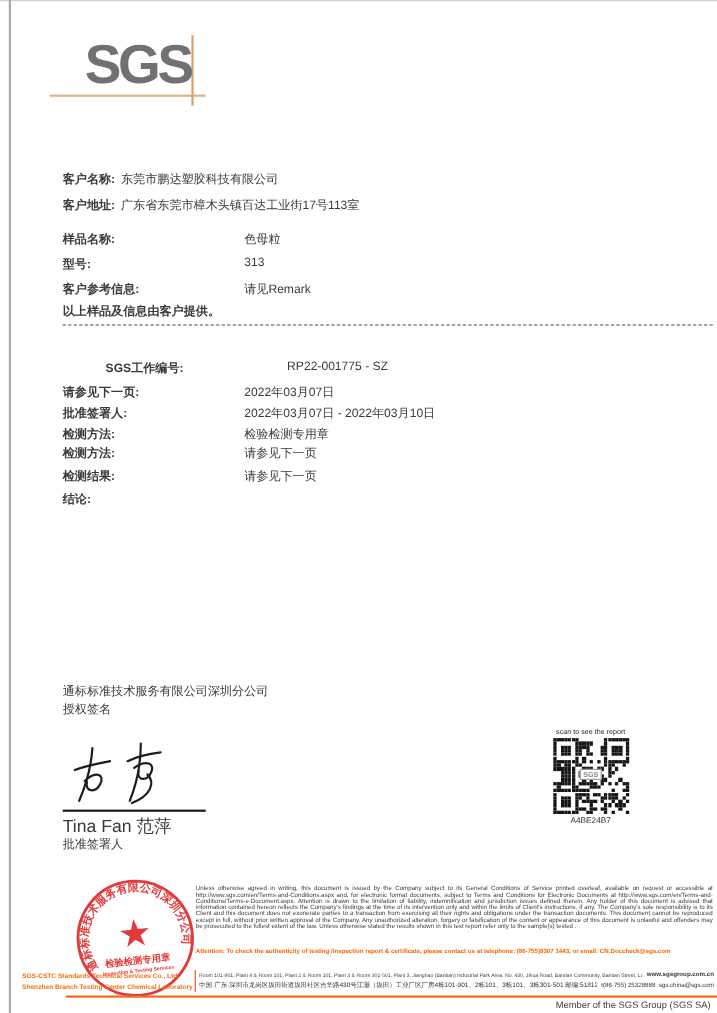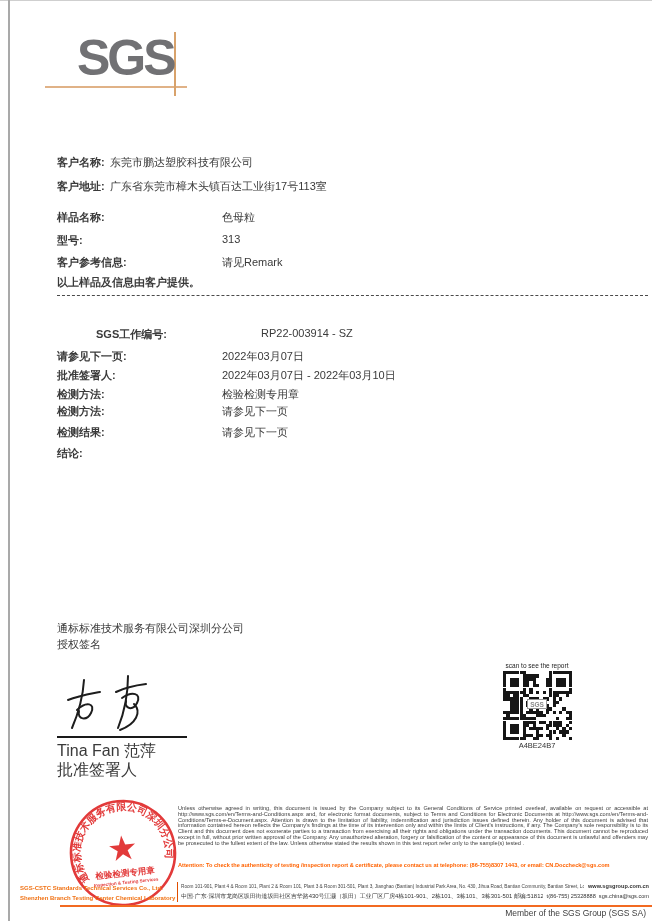--- a/index.html
+++ b/index.html
@@ -30,21 +30,21 @@
 
   .conclusion { position:absolute; left:222px; top:446px; width:428px; font-size:11px; line-height:18.6px; color:#3a3a3a; }
   .conclusion-lbl { position:absolute; left:57px; top:446px; font-size:11px; font-weight:700; }
 
   
   .sig-company { position:absolute; left:57px; top:621px; font-size:11px; }
   .sig-auth { position:absolute; left:57px; top:637px; font-size:11px; }
   .sig-svg { position:absolute; left:64px; top:672px; }
   .sig-line { position:absolute; left:57px; top:736px; width:130px; height:1.6px; background:#1a1a1a; }
   .sig-name { position:absolute; left:57px; top:741px; font-size:16px; }
-  .sig-title { position:absolute; left:57px; top:760px; font-size:16px; }
+  .sig-title { position:absolute; left:57px; top:760px; font-size:11px; }
 
   
   .qr-caption { position:absolute; left:500px; top:662px; width:74px; text-align:center; font-size:6.5px; color:#222; }
   .qr-code { position:absolute; left:503px; top:671px; width:68px; height:68px; background:#fff; }
   .qr-code i { position:absolute; width:3.3px; height:3.3px; background:#161616; }
   .qr-center { position:absolute; left:24px; top:28px; width:20px; height:10px; background:#fff; border:0.5px solid #999; color:#8a8a8a; font-size:6.5px; font-weight:700; text-align:center; line-height:9px; z-index:2; }
   .qr-value { position:absolute; left:503px; top:741px; width:68px; text-align:center; font-size:7.5px; color:#333; }
 
   
   .stamp { position:absolute; left:68px; top:798px; width:110px; height:110px; transform:rotate(-6deg); opacity:.92; }
@@ -97,21 +97,21 @@
     <span class="val" style="left:165px;">请见Remark</span>
   </div>
   <div class="row" style="left:57px; top:275px;">
     <span class="lbl">以上样品及信息由客户提供。</span>
   </div>
 
   <div class="dashed-sep"></div>
 
   <div class="row" style="left:57px; top:327px;margin-left:39px;">
     <span class="lbl">SGS工作编号:</span>
-    <span class="val" style="left:165px;">RP22-003914 - SZ</span>
+    <span class="val" style="left:165px;">RP22-001775 - SZ</span>
   </div>
   <div class="row" style="left:57px; top:349px;">
     <span class="lbl">请参见下一页:</span>
     <span class="val" style="left:165px;">2022年03月07日</span>
   </div>
   <div class="row" style="left:57px; top:368px;">
     <span class="lbl">批准签署人:</span>
     <span class="val" style="left:165px;">2022年03月07日 - 2022年03月10日</span>
   </div>
   <div class="row" style="left:57px; top:387px;">

